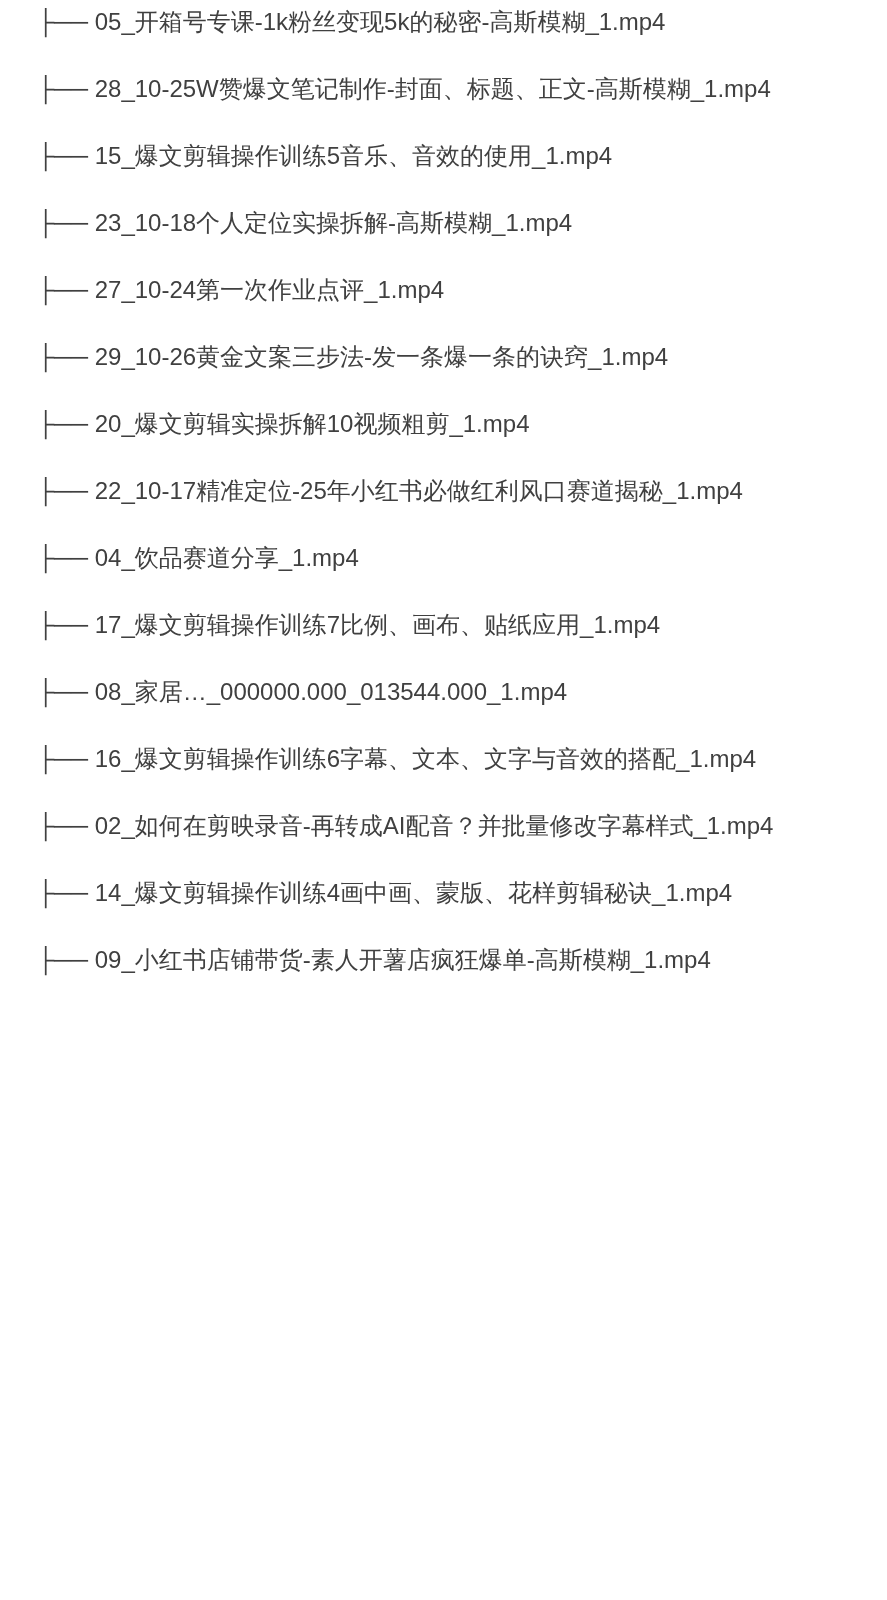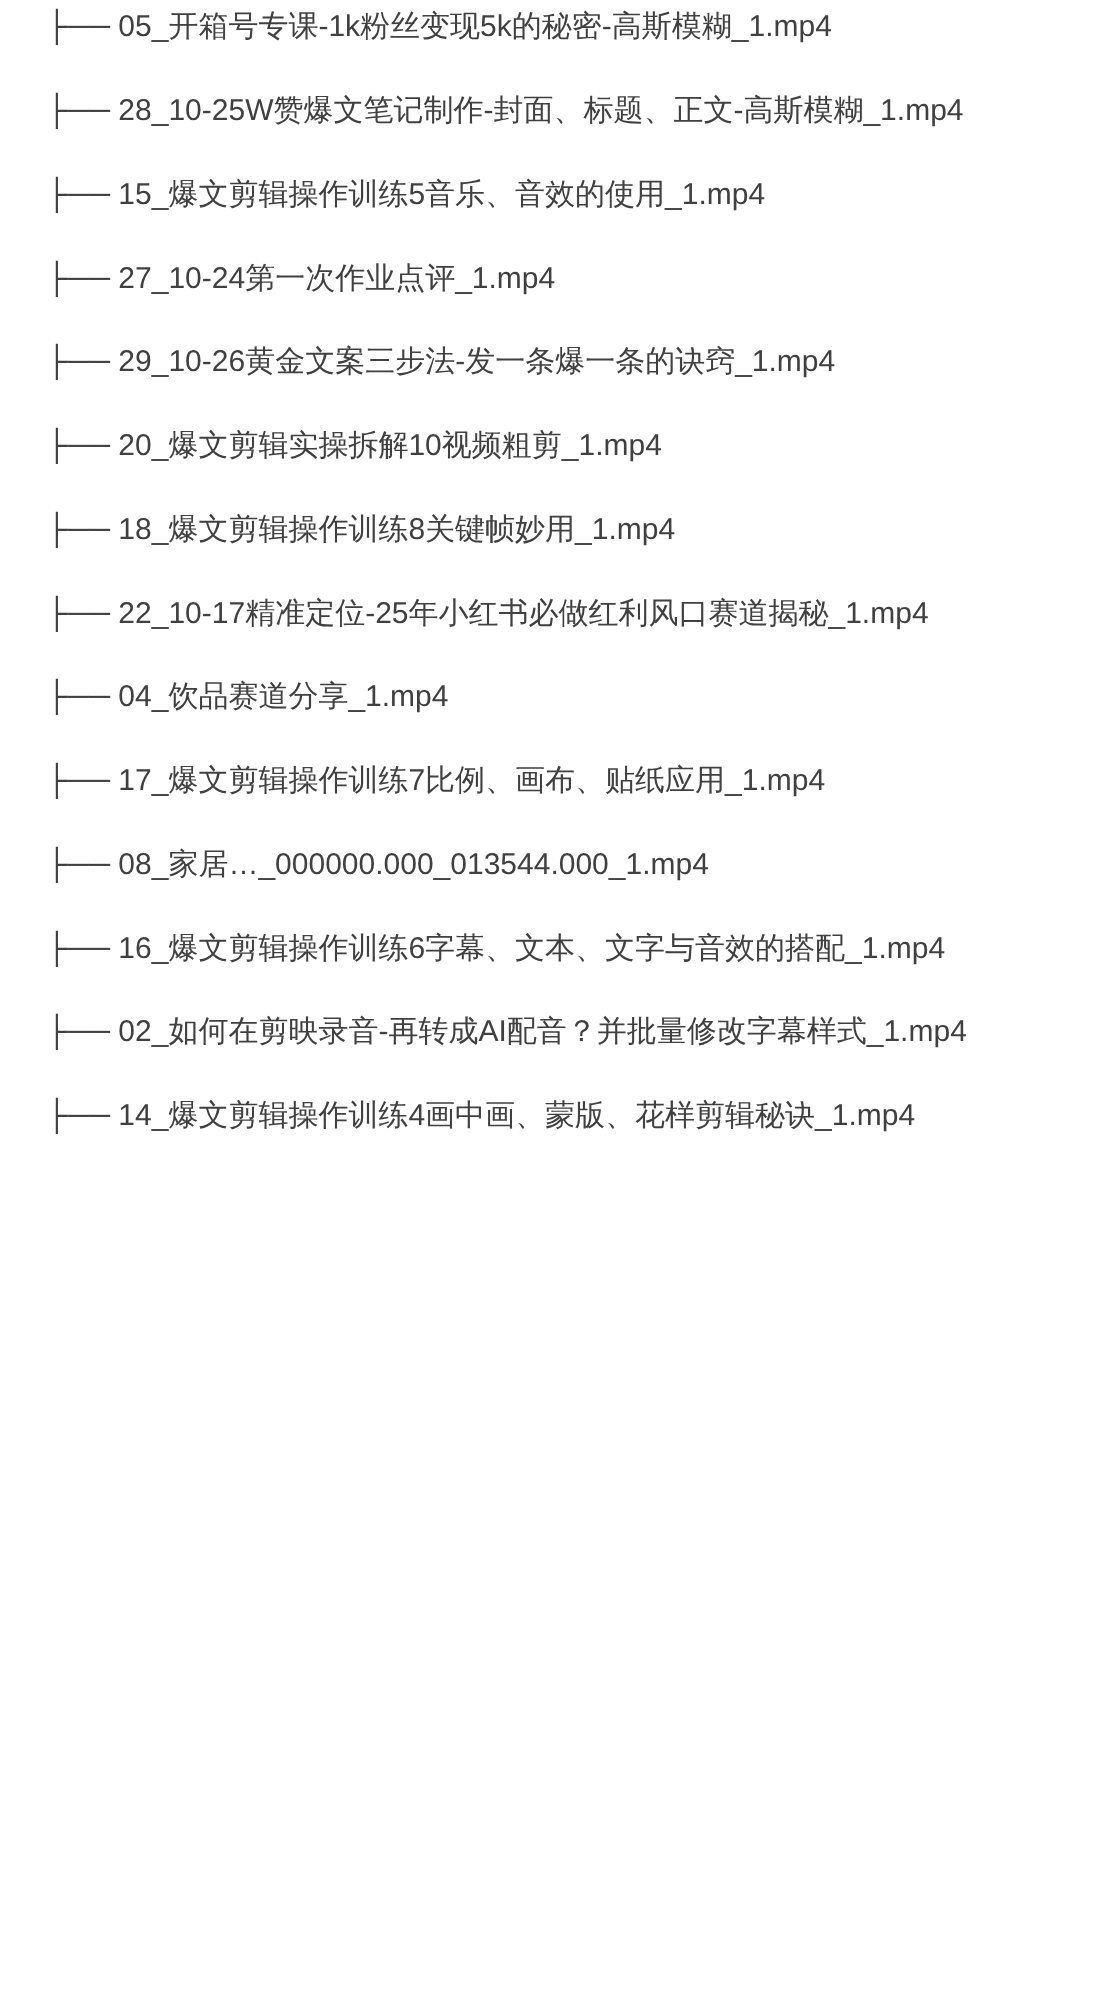--- a/index.html
+++ b/index.html
@@ -35,24 +35,25 @@
     
   }
 </style>
 </head>
 <body>
 
 <div class="file-tree">
     <div class="tree-row"><span class="branch">├──</span> <span class="filename">05_开箱号专课-1k粉丝变现5k的秘密-高斯模糊_1.mp4</span></div>
     <div class="tree-row"><span class="branch">├──</span> <span class="filename">28_10-25W赞爆文笔记制作-封面、标题、正文-高斯模糊_1.mp4</span></div>
     <div class="tree-row"><span class="branch">├──</span> <span class="filename">15_爆文剪辑操作训练5音乐、音效的使用_1.mp4</span></div>
+    <div class="tree-row"><span class="branch">├──</span> <span class="filename">23_10-18个人定位实操拆解-高斯模糊_1.mp4</span></div>
     <div class="tree-row"><span class="branch">├──</span> <span class="filename">27_10-24第一次作业点评_1.mp4</span></div>
     <div class="tree-row"><span class="branch">├──</span> <span class="filename">29_10-26黄金文案三步法-发一条爆一条的诀窍_1.mp4</span></div>
     <div class="tree-row"><span class="branch">├──</span> <span class="filename">20_爆文剪辑实操拆解10视频粗剪_1.mp4</span></div>
-    <div class="tree-row"><span class="branch">├──</span> <span class="filename">18_爆文剪辑操作训练8关键帧妙用_1.mp4</span></div>
     <div class="tree-row"><span class="branch">├──</span> <span class="filename">22_10-17精准定位-25年小红书必做红利风口赛道揭秘_1.mp4</span></div>
     <div class="tree-row"><span class="branch">├──</span> <span class="filename">04_饮品赛道分享_1.mp4</span></div>
     <div class="tree-row"><span class="branch">├──</span> <span class="filename">17_爆文剪辑操作训练7比例、画布、贴纸应用_1.mp4</span></div>
     <div class="tree-row"><span class="branch">├──</span> <span class="filename">08_家居…_000000.000_013544.000_1.mp4</span></div>
     <div class="tree-row"><span class="branch">├──</span> <span class="filename">16_爆文剪辑操作训练6字幕、文本、文字与音效的搭配_1.mp4</span></div>
     <div class="tree-row"><span class="branch">├──</span> <span class="filename">02_如何在剪映录音-再转成AI配音？并批量修改字幕样式_1.mp4</span></div>
     <div class="tree-row"><span class="branch">├──</span> <span class="filename">14_爆文剪辑操作训练4画中画、蒙版、花样剪辑秘诀_1.mp4</span></div>
+    <div class="tree-row"><span class="branch">├──</span> <span class="filename">09_小红书店铺带货-素人开薯店疯狂爆单-高斯模糊_1.mp4</span></div>
   </div>
 
 </body></html>

